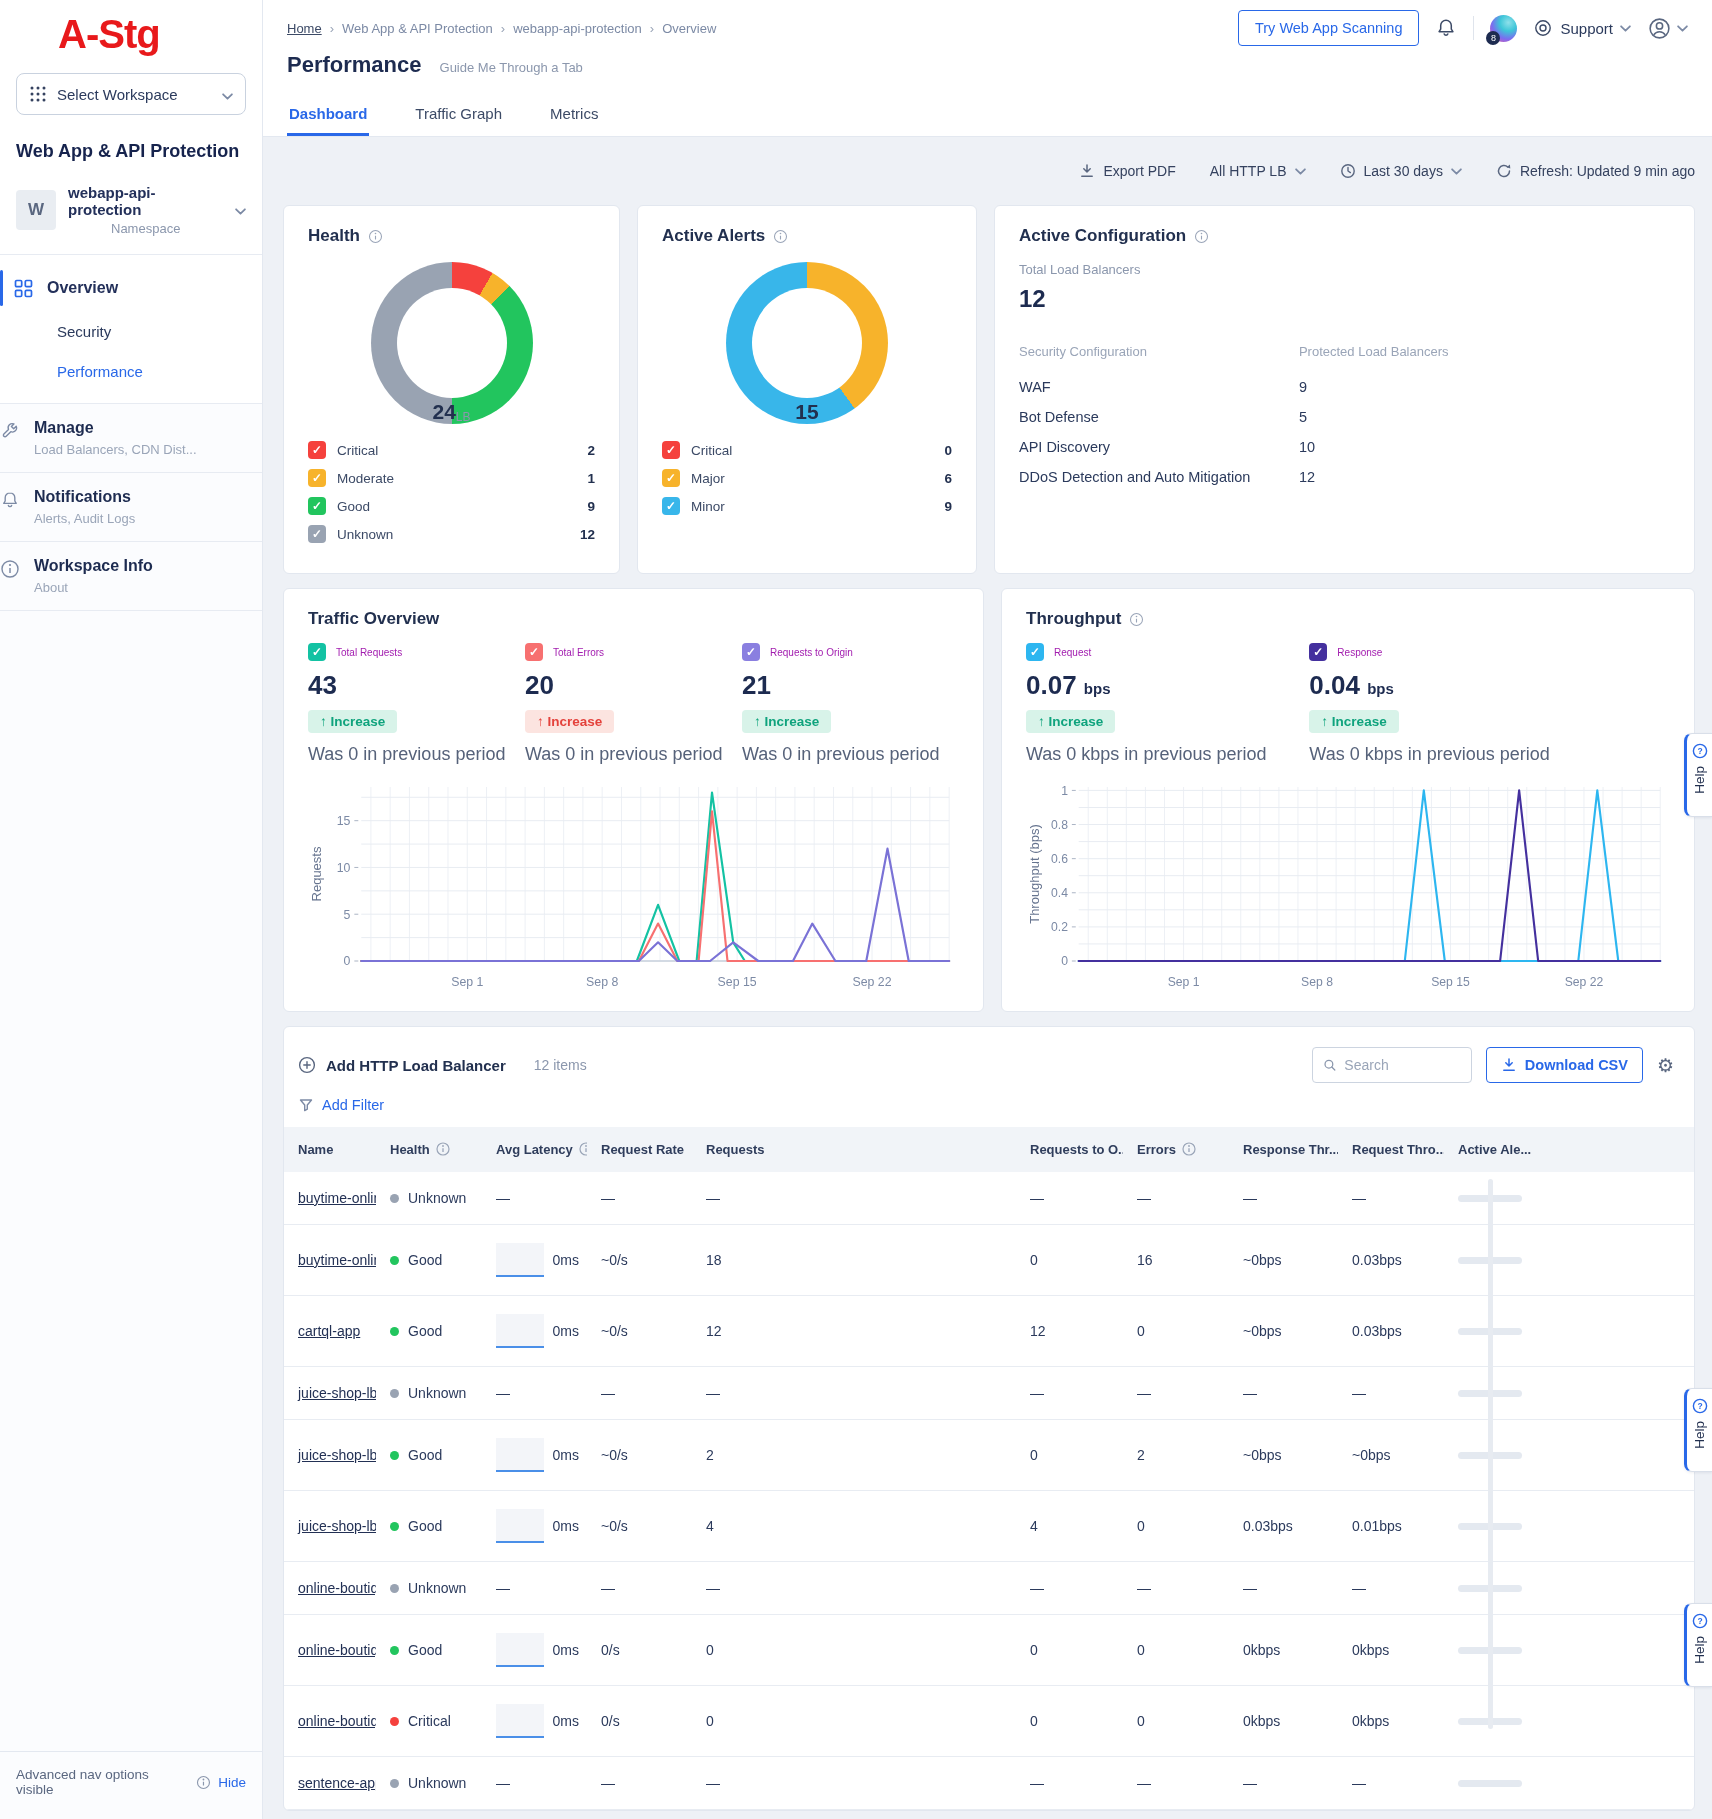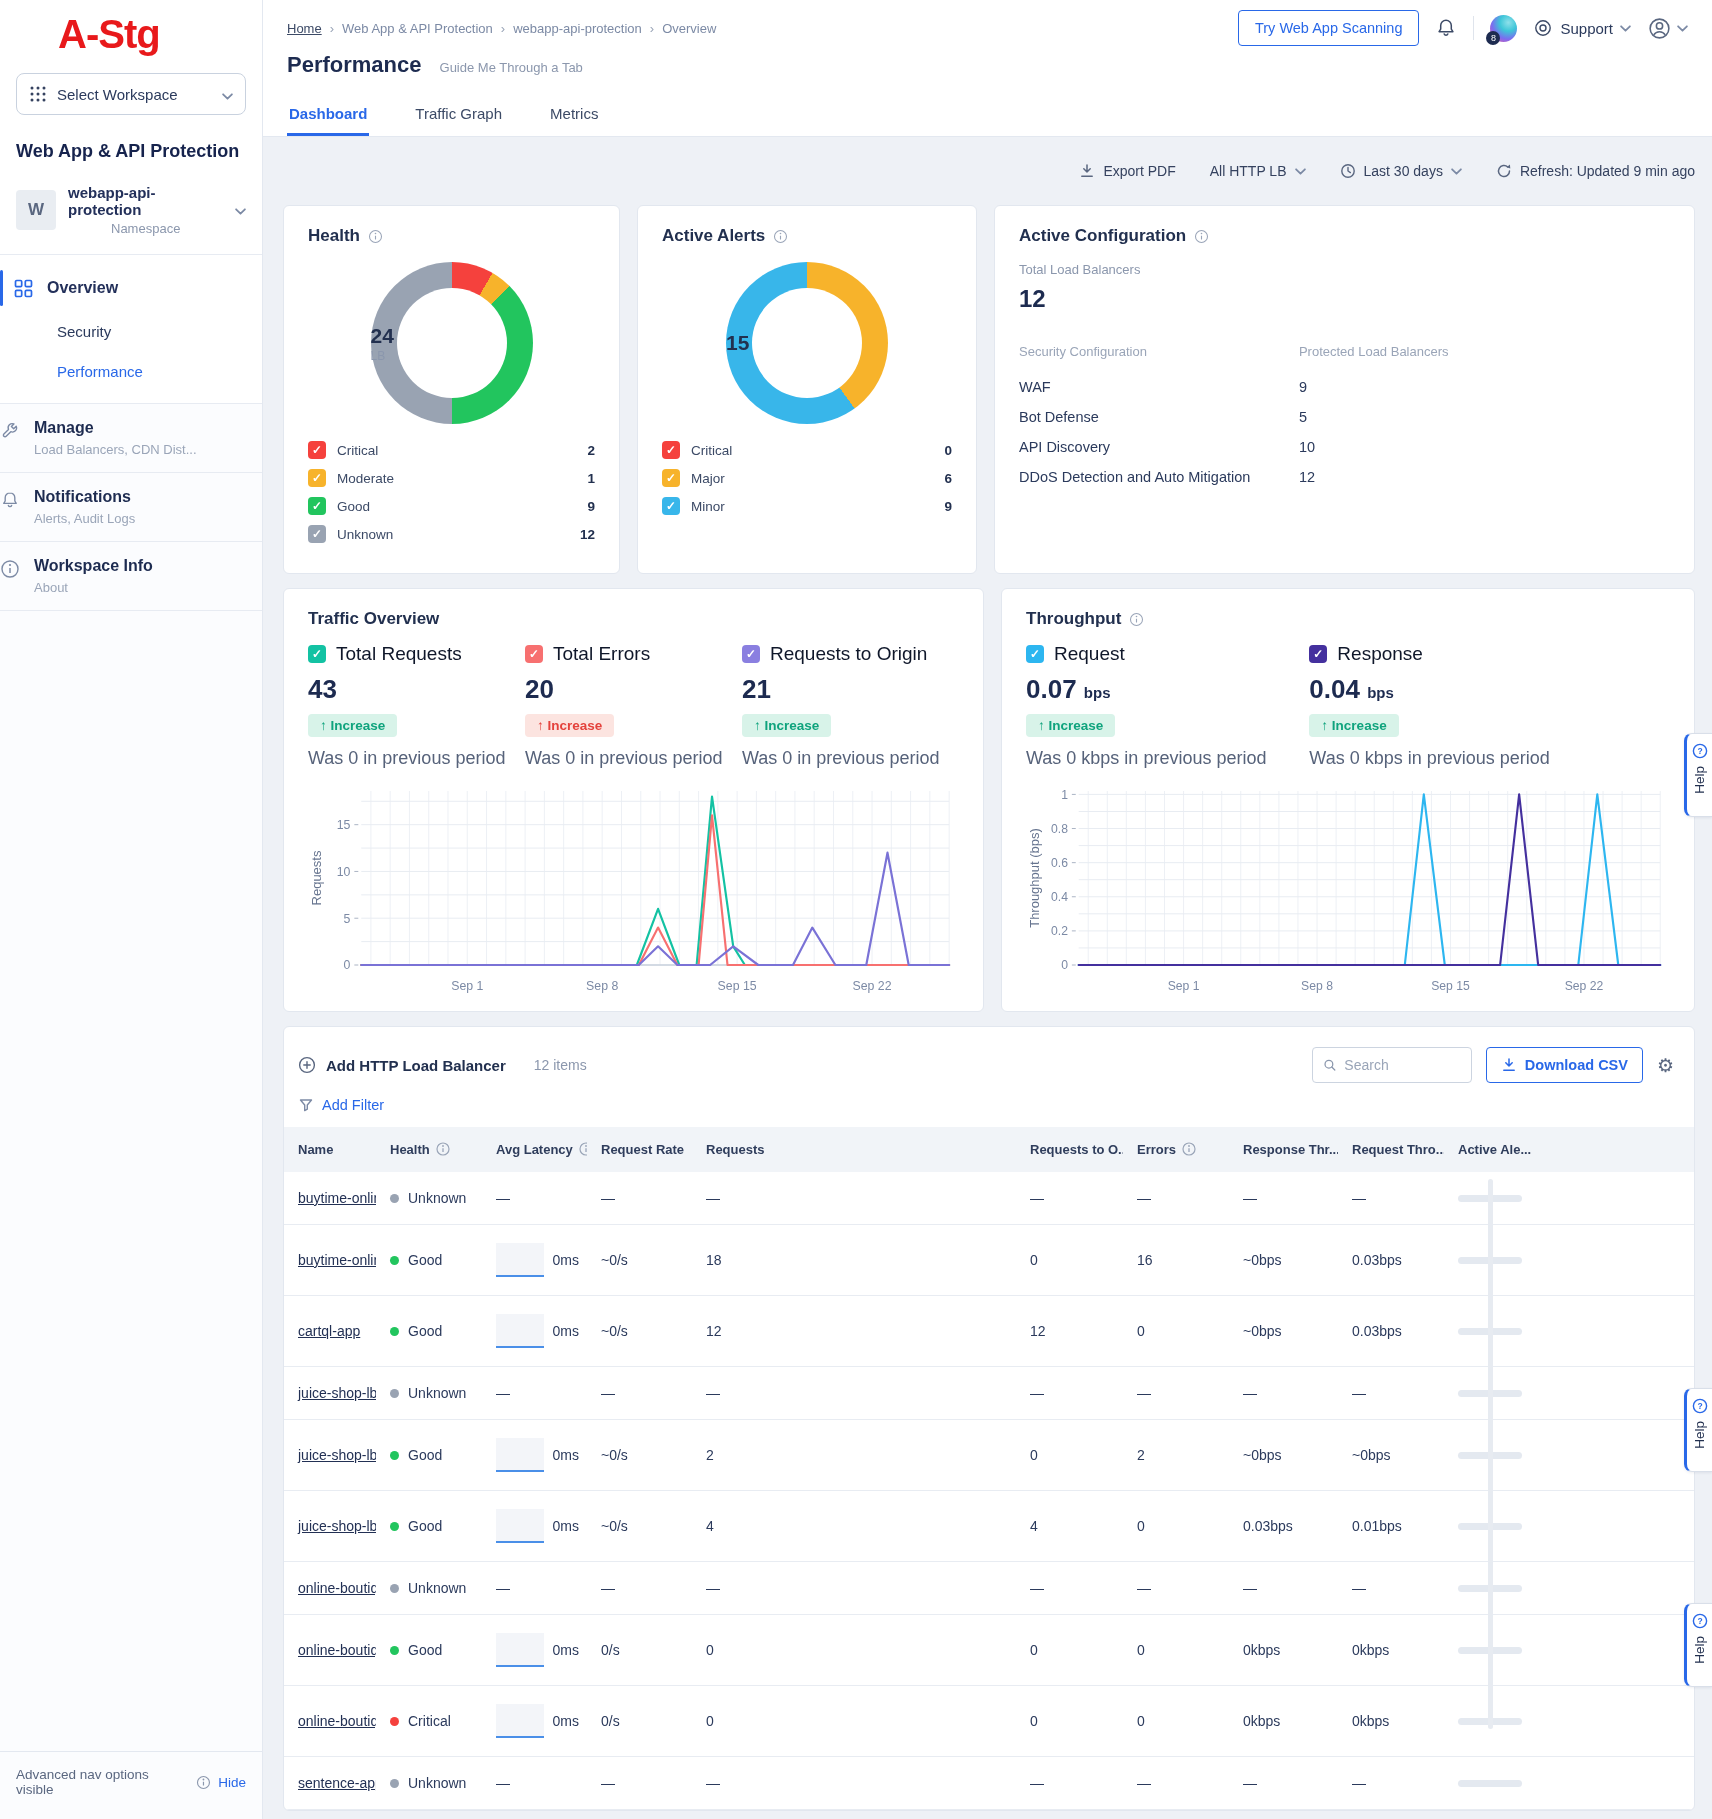--- a/index.html
+++ b/index.html
@@ -62,41 +62,41 @@
   .cards-row { display:flex; gap:17px; margin-bottom:14px; }
   .card { background:#fff; border:1px solid #e2e7ef; border-radius:6px; padding:20px 24px; }
   .card-title { font-size:17px; font-weight:600; color:#22304f; display:flex; align-items:center; gap:8px; }
 
   .card-health { width:337px; height:369px; }
   .card-alerts { width:340px; height:369px; }
   .card-config { flex:1; height:369px; }
   .donut-wrap { display:flex; justify-content:center; margin:16px 0 12px; }
   .donut { width:162px; height:162px; border-radius:50%; position:relative; }
   .donut::after { content:""; position:absolute; inset:26px; background:#fff; border-radius:50%; }
-  .donut-center { position:absolute; inset:0; display:flex; flex-direction:column; align-items:flex-start; justify-content:center; z-index:1; }
+  .donut-center { position:absolute; inset:0; display:flex; flex-direction:row; align-items:flex-end; justify-content:center; z-index:1; }
   .donut-value { font-size:21px; font-weight:bold; color:#22304f; }
   .donut-unit { font-size:12px; color:#8b97ad; margin-top:1px; }
   .legend-row { display:flex; align-items:center; height:28px; gap:11px; }
   .cb { width:18px; height:18px; border-radius:4px; color:#fff; font-size:12px; font-weight:bold; display:flex; align-items:center; justify-content:center; flex-shrink:0; cursor:pointer; }
   .legend-label { font-size:13.5px; color:#3c4a66; flex:1; }
   .legend-value { font-size:13.5px; font-weight:600; color:#22304f; }
 
   .cfg-total-label { font-size:13px; color:#8b97ad; margin-top:16px; }
   .cfg-total { font-size:24px; font-weight:bold; color:#1d2b50; margin:8px 0 26px; }
   .cfg-grid-head, .cfg-row { display:grid; grid-template-columns:43% 1fr; padding:5px 0; }
   .cfg-grid-head { font-size:13px; color:#9aa5b8; margin-bottom:8px; }
   .cfg-row { font-size:14.5px; color:#2b3a5c; padding:7px 0; }
 
   .card-traffic { width:701px; height:424px; }
   .card-throughput { flex:1; height:424px; }
   .stats-row { display:flex; margin-top:14px; }
   .stats-row .stat { flex:1; }
   .tp-stats .stat:first-child { flex:0 0 44%; }
   .stat-head { display:flex; align-items:center; gap:10px; }
-  .stat-label { font-size:19px; color:#0f172a; }
+  .stat-label { font-size:10px; color:#a21caf; }
   .stat-value { font-size:26px; font-weight:bold; color:#1d2b50; margin:9px 0; }
   .stat-value .unit { font-size:15px; }
   .badge { display:inline-flex; align-items:center; gap:5px; padding:4px 12px; border-radius:4px; font-size:13.5px; font-weight:bold; }
   .badge.green { background:#d8f3e9; color:#0fa37d; }
   .badge.red { background:#fce4e0; color:#e4423c; }
   .stat-note { font-size:18px; color:#56627a; margin-top:11px; }
   .chart { width:100%; height:216px; margin-top:14px; display:block; }
 
   
   .card-table { padding:0; position:relative; overflow:hidden; height:785px; }

